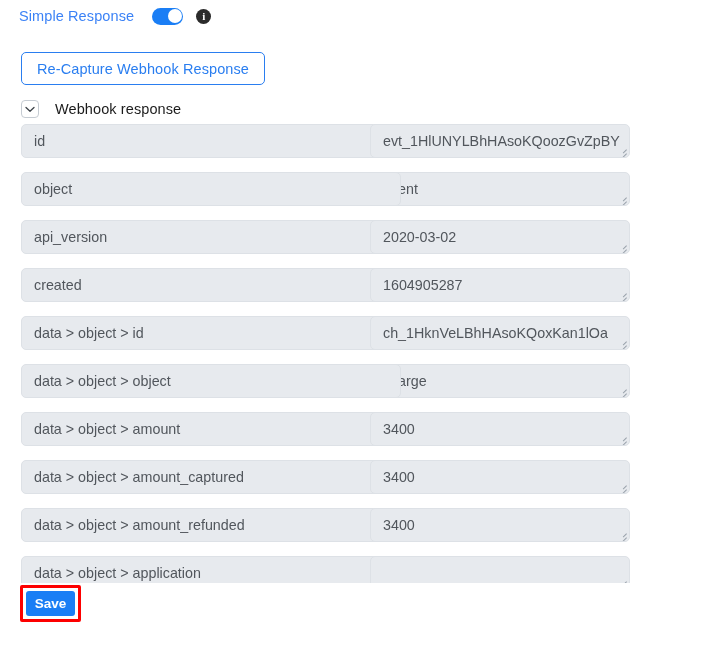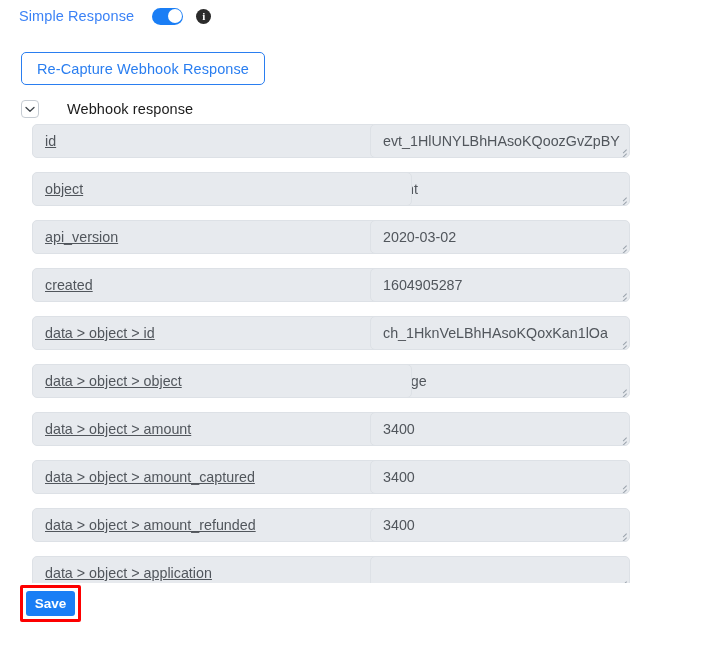--- a/index.html
+++ b/index.html
@@ -102,21 +102,21 @@
     border-radius: 4px;
     background: #ffffff;
     display: flex;
     align-items: center;
     justify-content: center;
     flex: none;
     cursor: pointer;
   }
   .caret-box svg { display: block; }
   .section-title {
-    margin-left: 28px;
+    margin-left: 16px;
     font-size: 14.5px;
     color: #1b1b1b;
     letter-spacing: .1px;
     white-space: nowrap;
   }
 
   
   .field-list {
     position: absolute;
     left: 0;
@@ -139,23 +139,22 @@
     border-radius: 5px;
     font-size: 14.3px;
     font-family: "Liberation Sans", sans-serif;
     color: #51565c;
     padding: 0 12px;
     line-height: 32px;
     white-space: nowrap;
     overflow: hidden;
   }
   .fld-key {
-    left: 32px;
+    left: 21px;
     width: 380px;
-    text-decoration: underline;
   }
   .fld-val {
     left: 370px;
     width: 260px;
   }
   
   .fld-val .grip {
     position: absolute;
     right: 2px;
     bottom: 1px;

